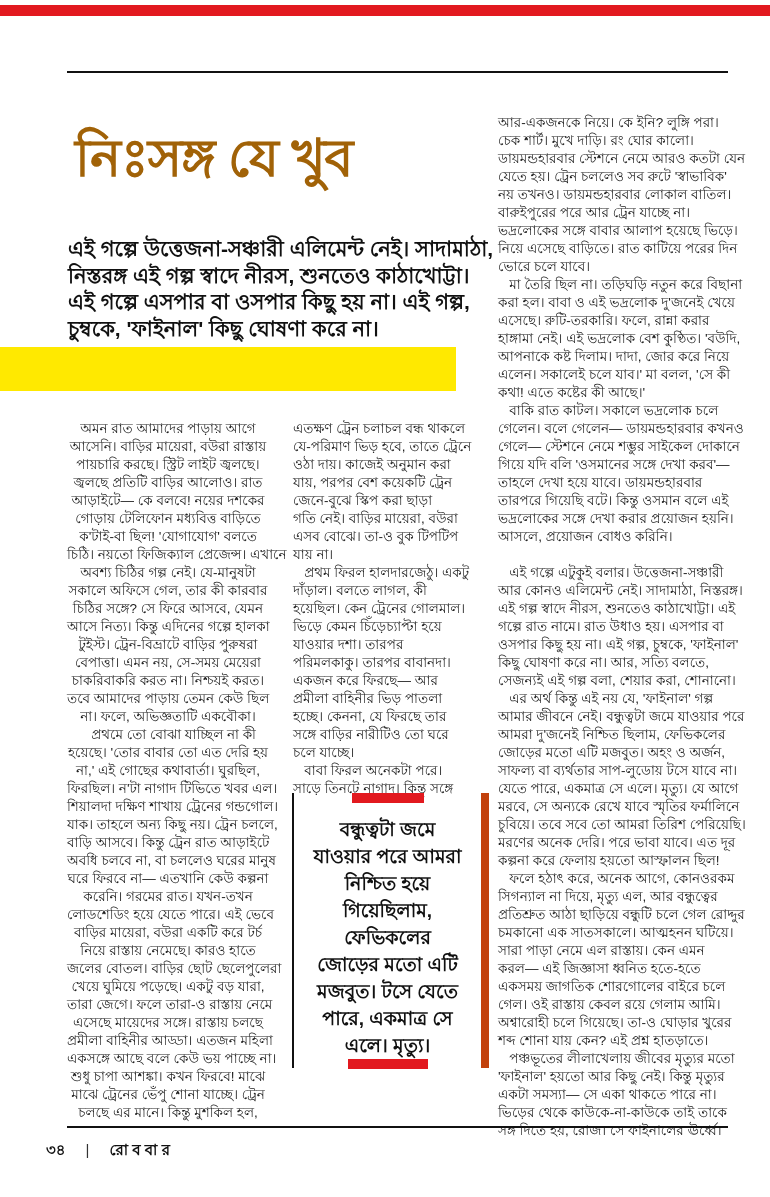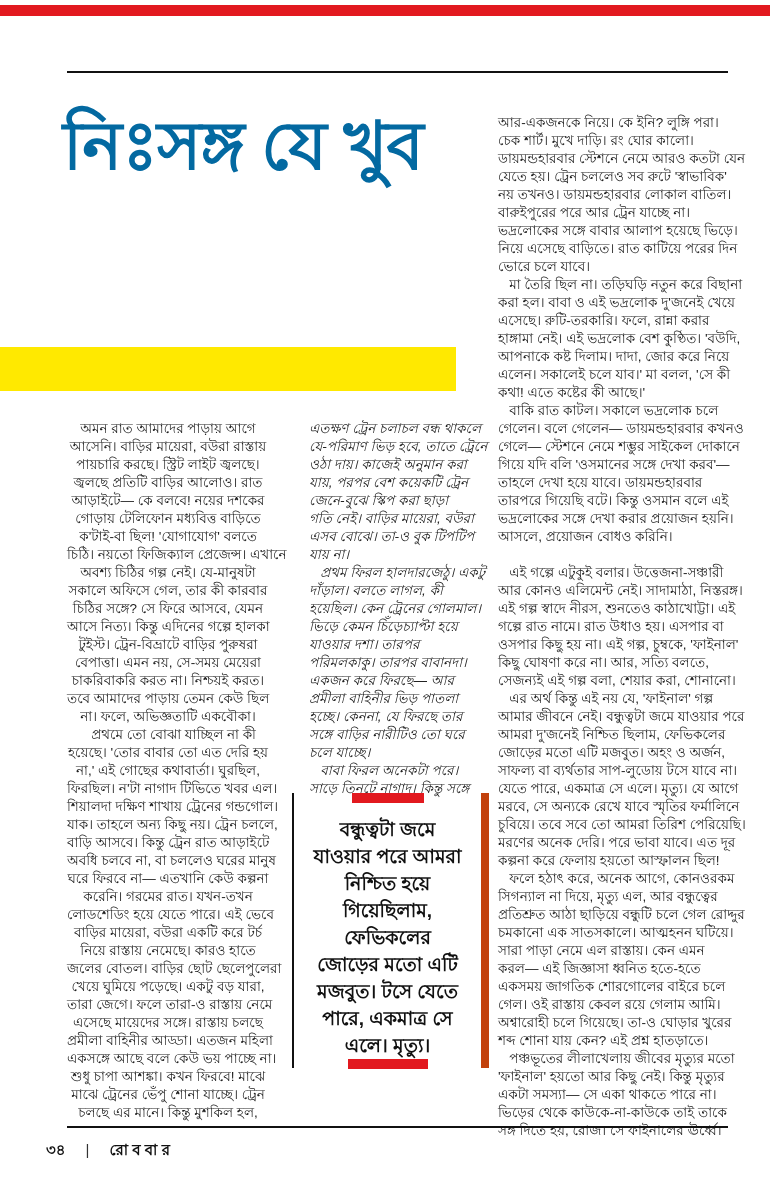--- a/index.html
+++ b/index.html
@@ -20,42 +20,42 @@
     position:absolute;left:67px;top:71px;width:661px;height:2px;background:#111;
   }
   .kicker{
     position:absolute;left:68px;top:78px;
     font-size:25px;font-weight:bold;letter-spacing:.5px;white-space:pre;
   }
   .kicker .k-black{color:#111;}
   .kicker .k-red{color:#e2191f;margin-left:8px;}
   .headline{
     position:absolute;left:63px;top:98px;
-    font-size:67px;line-height:96px;font-weight:bold;color:#0369a1;
-    letter-spacing:-1px;white-space:pre;margin:0;
+    font-size:52px;line-height:96px;font-weight:bold;color:#a16207;
+    letter-spacing:-1px;white-space:pre;margin:12px;
   }
   .author{
     position:absolute;left:68px;top:200px;
     font-size:23px;font-weight:bold;color:#e2191f;white-space:pre;
   }
   .standfirst{
     position:absolute;left:68px;top:236px;width:460px;
     font-size:21px;line-height:26.5px;font-weight:bold;color:#111;
     white-space:pre;
   }
   .yellowbar{
     position:absolute;left:0;top:347px;width:456px;height:44px;
     background:#ffe900;
   }
   .bodycol{
     font-size:13.5px;line-height:18px;color:#222;
     white-space:pre;
   }
   .col-left {position:absolute;left:67px; top:420px;width:202px;text-align:center;}
-  .col-mid  {position:absolute;left:309px;top:420px;width:190px;font-style:italic;}
+  .col-mid  {position:absolute;left:293px;top:420px;width:190px;}
   .col-right{position:absolute;left:498px;top:114px;width:232px;}
   .pullquote{
     position:absolute;left:292px;top:793px;width:197px;height:275px;
     border-left:2px solid #111;border-right:8px solid #c2410c;
     box-sizing:border-box;
     display:flex;flex-direction:column;align-items:center;
   }
   .pq-bar{width:72px;height:10px;background:#e2191f;flex:0 0 auto;}
   .pq-bar-bottom{width:80px;margin-top:auto;margin-bottom:2px;}
   .pq-text{
@@ -79,20 +79,24 @@
 <div class="page">
 
   <div class="topbar"></div>
 
   <div class="toprule"></div>
 
 
   <h1 class="headline">নিঃসঙ্গ যে খুব</h1>
 
 
+  <div class="standfirst">এই গল্পে উত্তেজনা-সঞ্চারী এলিমেন্ট নেই। সাদামাঠা,
+নিস্তরঙ্গ এই গল্প স্বাদে নীরস, শুনতেও কাঠাখোট্টা।
+এই গল্পে এসপার বা ওসপার কিছু হয় না। এই গল্প,
+চুম্বকে, 'ফাইনাল' কিছু ঘোষণা করে না।</div>
 
   <div class="yellowbar"></div>
 
   <div class="bodycol col-left">অমন রাত আমাদের পাড়ায় আগে
 আসেনি। বাড়ির মায়েরা, বউরা রাস্তায়
 পায়চারি করছে। স্ট্রিট লাইট জ্বলছে।
 জ্বলছে প্রতিটি বাড়ির আলোও। রাত
 আড়াইটে— কে বলবে! নয়ের দশকের
 গোড়ায় টেলিফোন মধ্যবিত্ত বাড়িতে
 ক'টাই-বা ছিল! 'যোগাযোগ' বলতে

